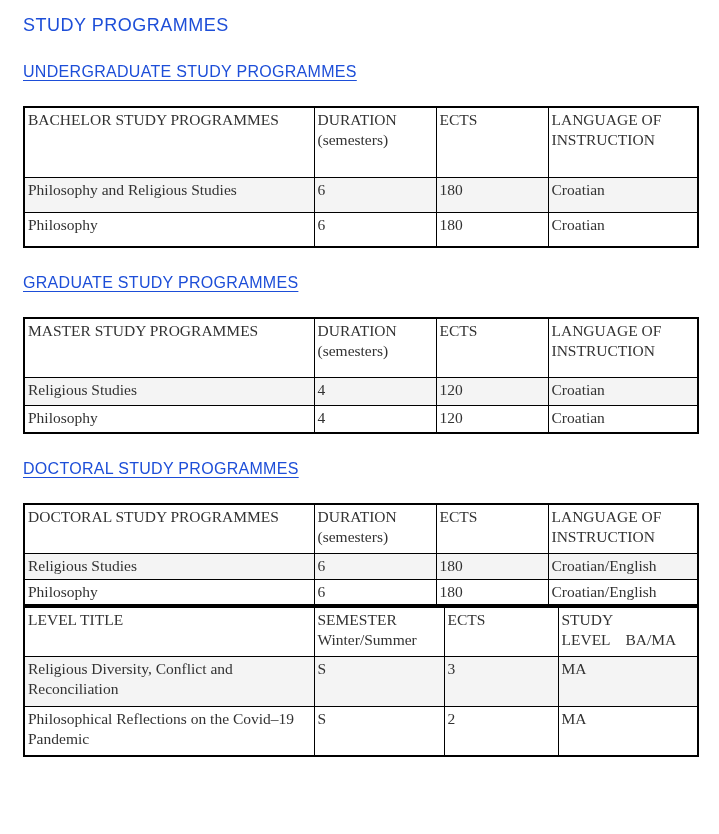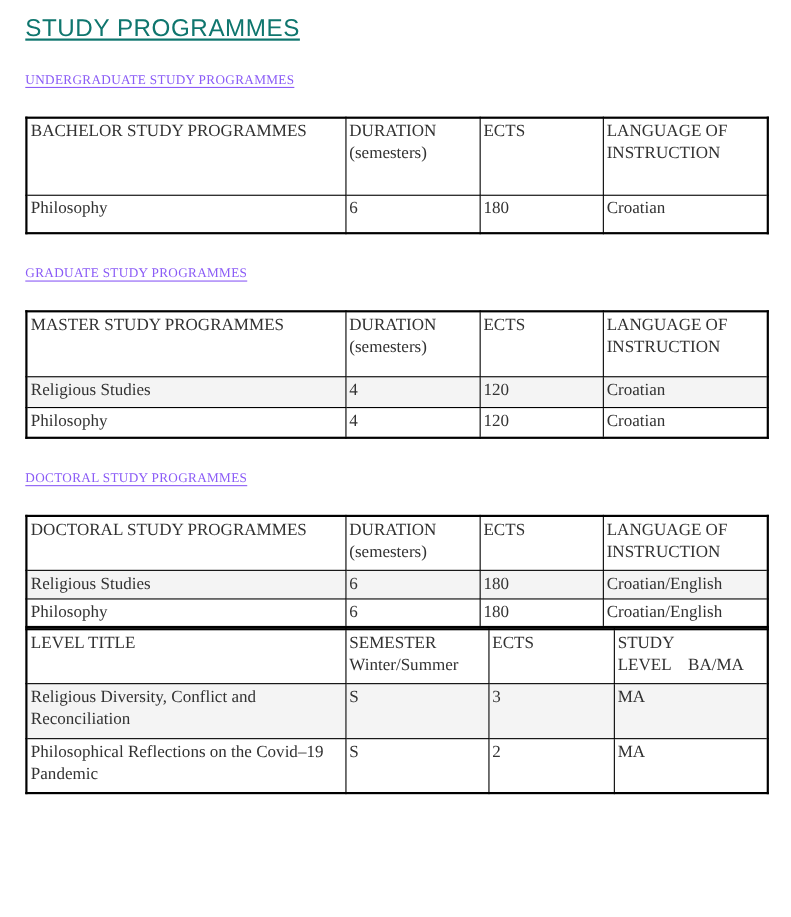--- a/index.html
+++ b/index.html
@@ -10,34 +10,33 @@
   .page {
     width: 719px;
     height: 834px;
     box-sizing: border-box;
     padding: 14px 22px 12px 23px;
     background: #ffffff;
     overflow: hidden;
   }
   .page-title {
     font-family: "Liberation Sans", "DejaVu Sans", sans-serif;
-    font-size: 22px;
+    font-size: 18px;
     line-height: 23px;
     font-weight: 400;
-    color: #0f766e;
+    color: #1d4ed8;
     margin: 0 0 26px 0;
     letter-spacing: 0.5px;
-    text-decoration: underline;
   }
   .section-heading {
-    font-family: Liberation Serif, serif;
-    font-size: 12px;
+    font-family: Liberation Sans, sans-serif;
+    font-size: 16px;
     line-height: 18px;
     font-weight: 400;
-    color: #8b5cf6;
+    color: #1d4ed8;
     margin: 26px 0 25px 0;
     text-decoration: underline;
     text-underline-offset: 3px;
     letter-spacing: 0.3px;
   }
   table.prog {
     width: 674px;
     border-collapse: collapse;
     border: 2px solid #000000;
     table-layout: fixed;
@@ -103,20 +102,26 @@
         <tr>
           <th>BACHELOR STUDY PROGRAMMES</th>
           <th>DURATION
 (semesters)</th>
           <th>ECTS</th>
           <th>LANGUAGE OF
 INSTRUCTION</th>
         </tr>
       </thead>
       <tbody>
+        <tr class="shaded">
+          <td>Philosophy and Religious Studies</td>
+          <td class="num">6</td>
+          <td class="num">180</td>
+          <td>Croatian</td>
+        </tr>
         <tr>
           <td>Philosophy</td>
           <td class="num">6</td>
           <td class="num">180</td>
           <td>Croatian</td>
         </tr>
       </tbody>
     </table>
   </div>
 

